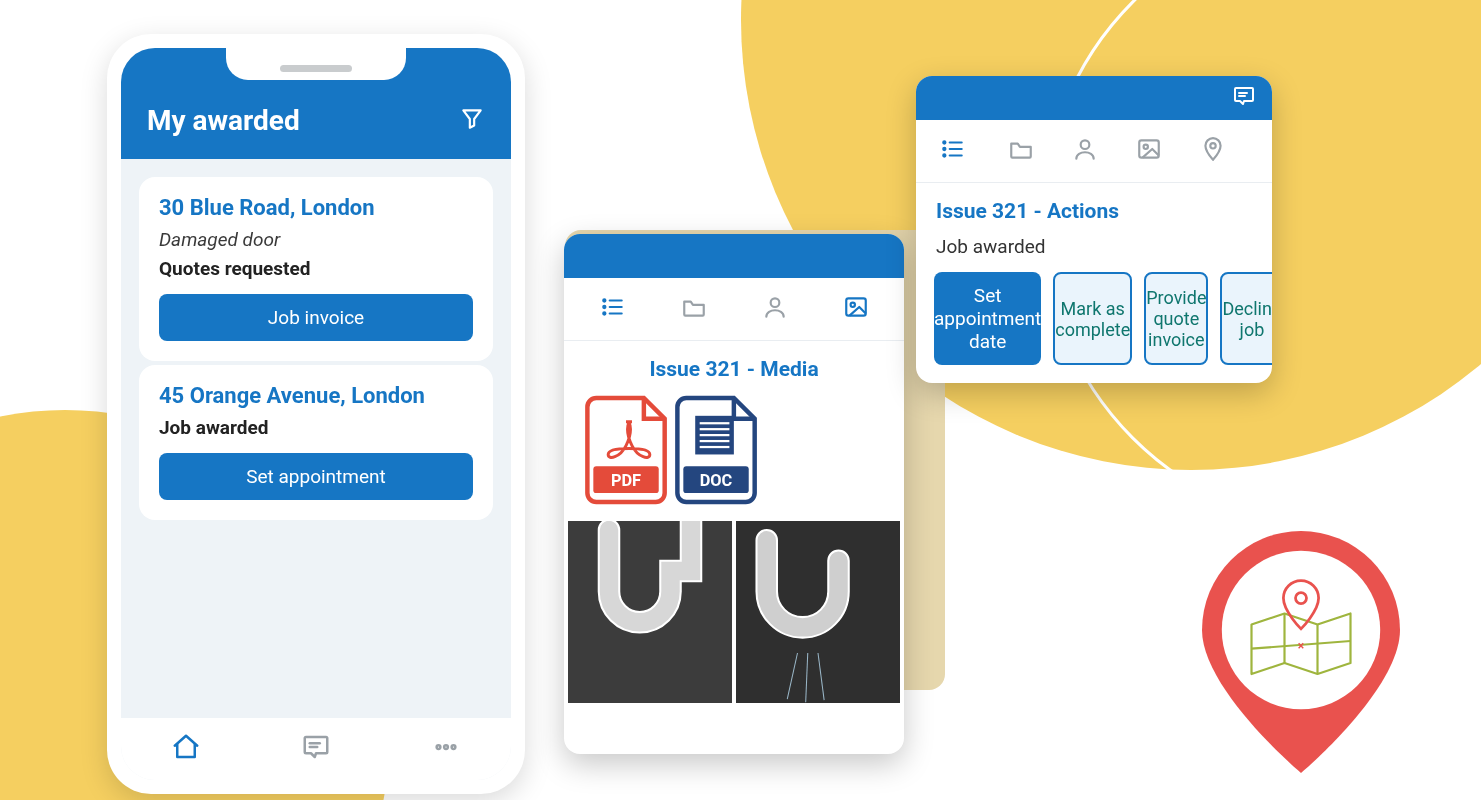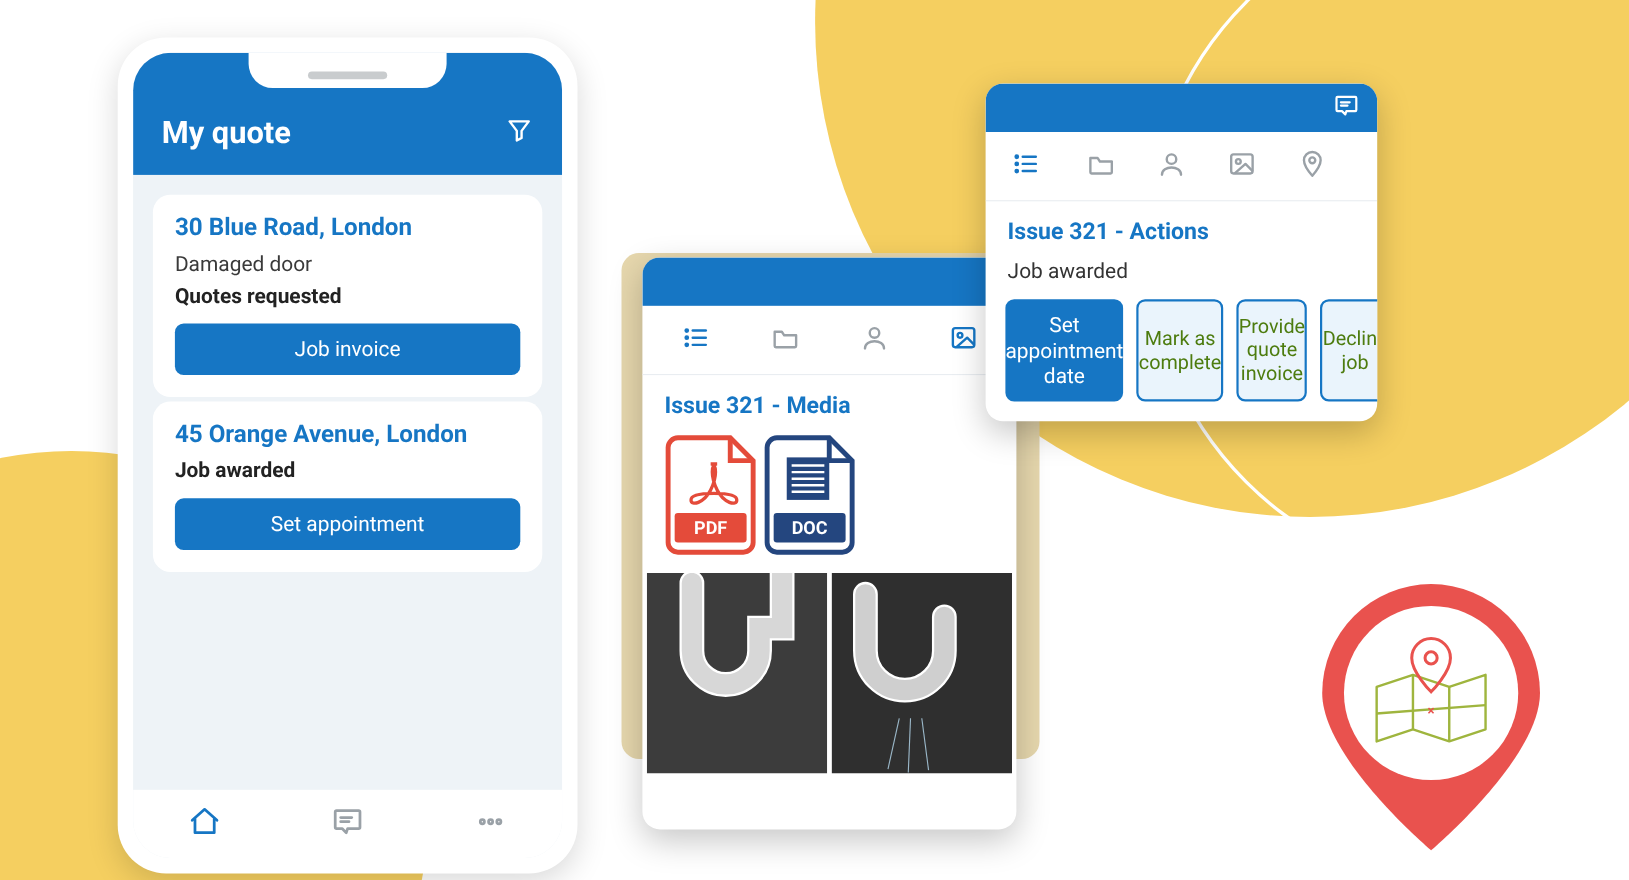--- a/index.html
+++ b/index.html
@@ -20,44 +20,44 @@
   
   .phone{position:absolute;left:107px;top:34px;width:418px;height:760px;background:#fff;border-radius:44px;padding:14px;box-shadow:0 8px 28px rgba(0,0,0,.15);z-index:3;}
   .phone-inner{width:100%;height:100%;border-radius:34px;overflow:hidden;background:#eef3f7;position:relative;}
   .notch{position:absolute;top:-2px;left:50%;transform:translateX(-50%);width:180px;height:34px;background:#fff;border-bottom-left-radius:22px;border-bottom-right-radius:22px;display:flex;align-items:flex-end;justify-content:center;padding-bottom:8px;}
   .notch-bar{width:72px;height:7px;background:#c9ccce;border-radius:4px;}
   .ph-header{background:#1676c4;color:#fff;padding:56px 26px 22px 26px;display:flex;align-items:center;justify-content:space-between;}
   .ph-header h1{font-size:28px;font-weight:700;}
   .ph-body{padding:18px;display:flex;flex-direction:column;gap:4px;}
   .card{background:#fff;border-radius:16px;padding:18px 20px 20px 20px;}
   .card-title{color:#1676c4;font-size:22px;font-weight:700;margin-bottom:8px;}
-  .card-sub{color:#3a3a3a;font-size:19px;margin-bottom:6px;}
+  .card-sub{color:#3a3a3a;font-size:19px;margin-bottom:6px;font-style:italic;}
   .card-status{color:#222;font-size:19px;font-weight:700;margin-bottom:14px;}
   .btn-primary{background:#1676c4;color:#fff;border:none;width:100%;padding:12px 0;border-radius:8px;font-size:19px;cursor:pointer;}
   .ph-nav{position:absolute;bottom:0;left:0;right:0;background:#fff;height:62px;display:flex;align-items:center;justify-content:space-around;}
   .ph-nav svg{width:30px;height:30px;}
 
   
   .panel{position:absolute;background:#fff;border-radius:16px;box-shadow:0 10px 30px rgba(0,0,0,.22);overflow:hidden;}
-  .panel.media{left:584px;top:234px;width:340px;height:520px;z-index:4;}
+  .panel.media{left:564px;top:234px;width:340px;height:520px;z-index:4;text-align:center;}
   .panel-hdr{background:#1676c4;height:44px;display:flex;align-items:center;justify-content:flex-end;padding:0 16px;}
   .tabbar{display:flex;align-items:center;justify-content:space-around;padding:12px 8px;border-bottom:1px solid #e9edf1;}
   .tabbar .tab{padding:4px 6px;}
   .tabbar svg{width:26px;height:26px;}
   .panel-title{color:#1676c4;font-weight:700;font-size:21px;padding:16px 20px 10px 20px;}
   .files{display:flex;padding:4px 20px 12px 20px;}
   .imggrid{display:grid;grid-template-columns:1fr 1fr;gap:4px;padding:0 4px 4px 4px;}
   .imgcell{height:182px;display:flex;align-items:center;justify-content:center;}
   .imgcell svg{width:100%;height:100%;}
 
   
-  .panel.actions{left:896px;top:76px;width:356px;z-index:5;padding-bottom:18px;}
+  .panel.actions{left:916px;top:76px;width:356px;z-index:5;padding-bottom:18px;}
   .status-line{color:#333;font-size:19px;padding:2px 20px 14px 20px;}
   .btn-stack{display:flex;flex-direction:row;gap:12px;padding:0 18px;}
-  .btn-outline{background:#eaf4fc;color:#4d7c0f;border:2px solid #1676c4;width:100%;padding:10px 0;border-radius:8px;font-size:18px;cursor:pointer;}
+  .btn-outline{background:#eaf4fc;color:#0f766e;border:2px solid #1676c4;width:100%;padding:10px 0;border-radius:8px;font-size:18px;cursor:pointer;}
   .actions .tabbar{justify-content:flex-start;gap:26px;padding-left:18px;}
   .actions .tabbar .first{margin-right:4px;}
 
   
   .mapbadge{position:absolute;right:70px;bottom:20px;width:220px;height:260px;z-index:6;}
 
   .grey{stroke:#9aa1a7;}
   .blue{stroke:#1676c4;}
 </style>
 </head>
@@ -72,21 +72,21 @@
   <div class="shadowCard"></div>
 </div>
 
 <div class="phone">
   <div class="phone-inner">
     <div class="notch">
         <div class="notch-bar"></div>
       </div>
 
     <div class="ph-header">
-      <h1>My quote</h1>
+      <h1>My awarded</h1>
       <span>
         <svg width="26" height="26" viewBox="0 0 24 24" fill="none" stroke="#fff" stroke-width="2" stroke-linecap="round" stroke-linejoin="round">
             <path d="M4 4h16l-6 8v6l-4 2v-8z"></path>
           </svg>
       </span>
     </div>
 
     <div class="ph-body">
       <div class="card">
         <div class="card-title">30 Blue Road, London</div>

